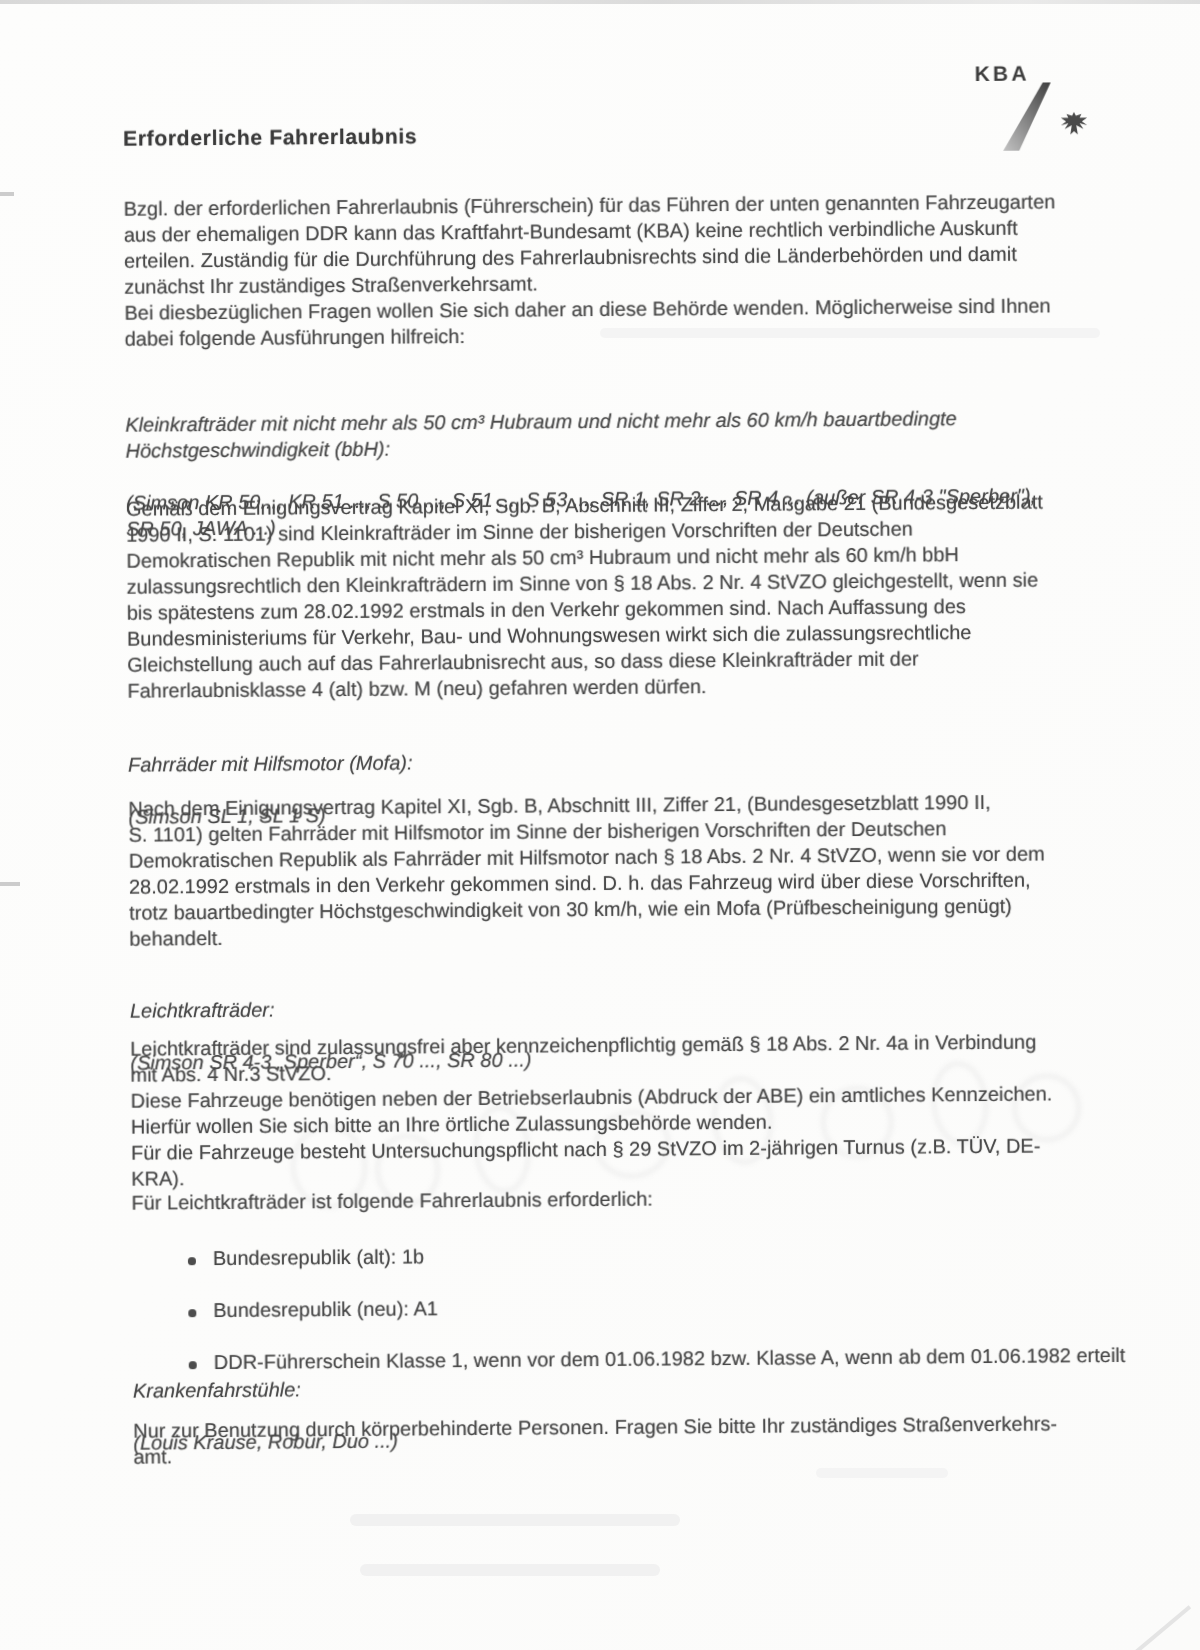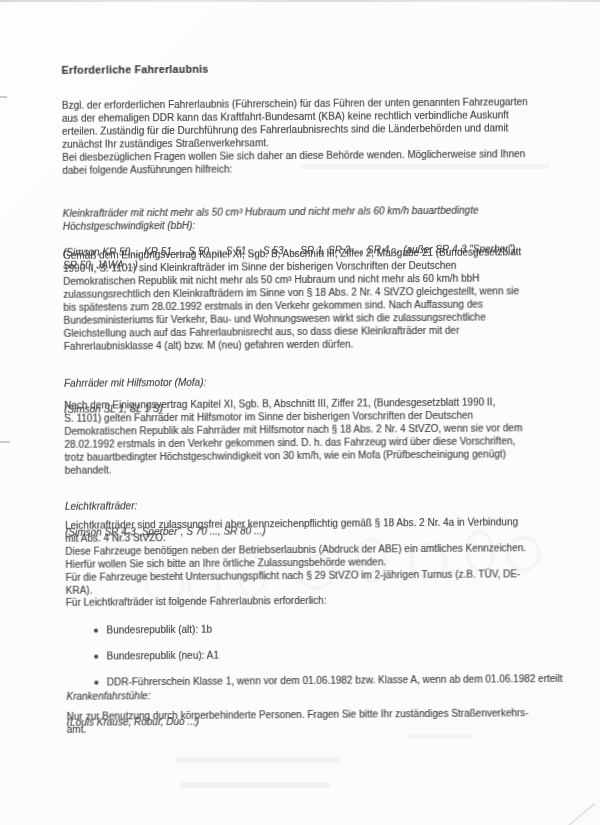--- a/index.html
+++ b/index.html
@@ -77,20 +77,36 @@
       <i class="w3"></i>
       <i class="w4"></i>
     <i class="w5"></i>
       <i class="w6"></i>
       <i class="w7"></i>
       <i class="w8"></i>
   </div>
 
   <div class="content">
 
+    <div class="logo">
+      <span class="kba">KBA</span>
+      <svg class="swoosh" width="24" height="34" viewBox="0 0 24 34">
+        <defs>
+          <linearGradient id="g1" x1="1" y1="0" x2="0" y2="1">
+            <stop offset="0" stop-color="#3f3f3f"></stop>
+              <stop offset="1" stop-color="#c2c2c2"></stop>
+          </linearGradient>
+        </defs>
+        <polygon points="20,0 24,0 8,34 0,34" fill="url(#g1)"></polygon>
+      </svg>
+      <svg class="eagle" width="15" height="15" viewBox="0 0 16 16">
+        <path fill="#4a4a4a" d="M8 1 L9 3 L12 2 L11 4 L15 4 L12.2 6 L15 8 L11 7 L13 10 L9.2 8
+          L10 13 L8 11.2 L6 13 L6.8 8 L3 10 L5 7 L1 8 L3.8 6 L1 4 L5 4 L4 2 L7 3 Z"></path>
+      </svg>
+    </div>
 
     <div class="blk title">Erforderliche Fahrerlaubnis</div>
 
     <div class="blk intro">Bzgl. der erforderlichen Fahrerlaubnis (Führerschein) für das Führen der unten genannten Fahrzeugarten
 aus der ehemaligen DDR kann das Kraftfahrt-Bundesamt (KBA) keine rechtlich verbindliche Auskunft
 erteilen. Zuständig für die Durchführung des Fahrerlaubnisrechts sind die Länderbehörden und damit
 zunächst Ihr zuständiges Straßenverkehrsamt.
 Bei diesbezüglichen Fragen wollen Sie sich daher an diese Behörde wenden. Möglicherweise sind Ihnen
 dabei folgende Ausführungen hilfreich:</div>
 

